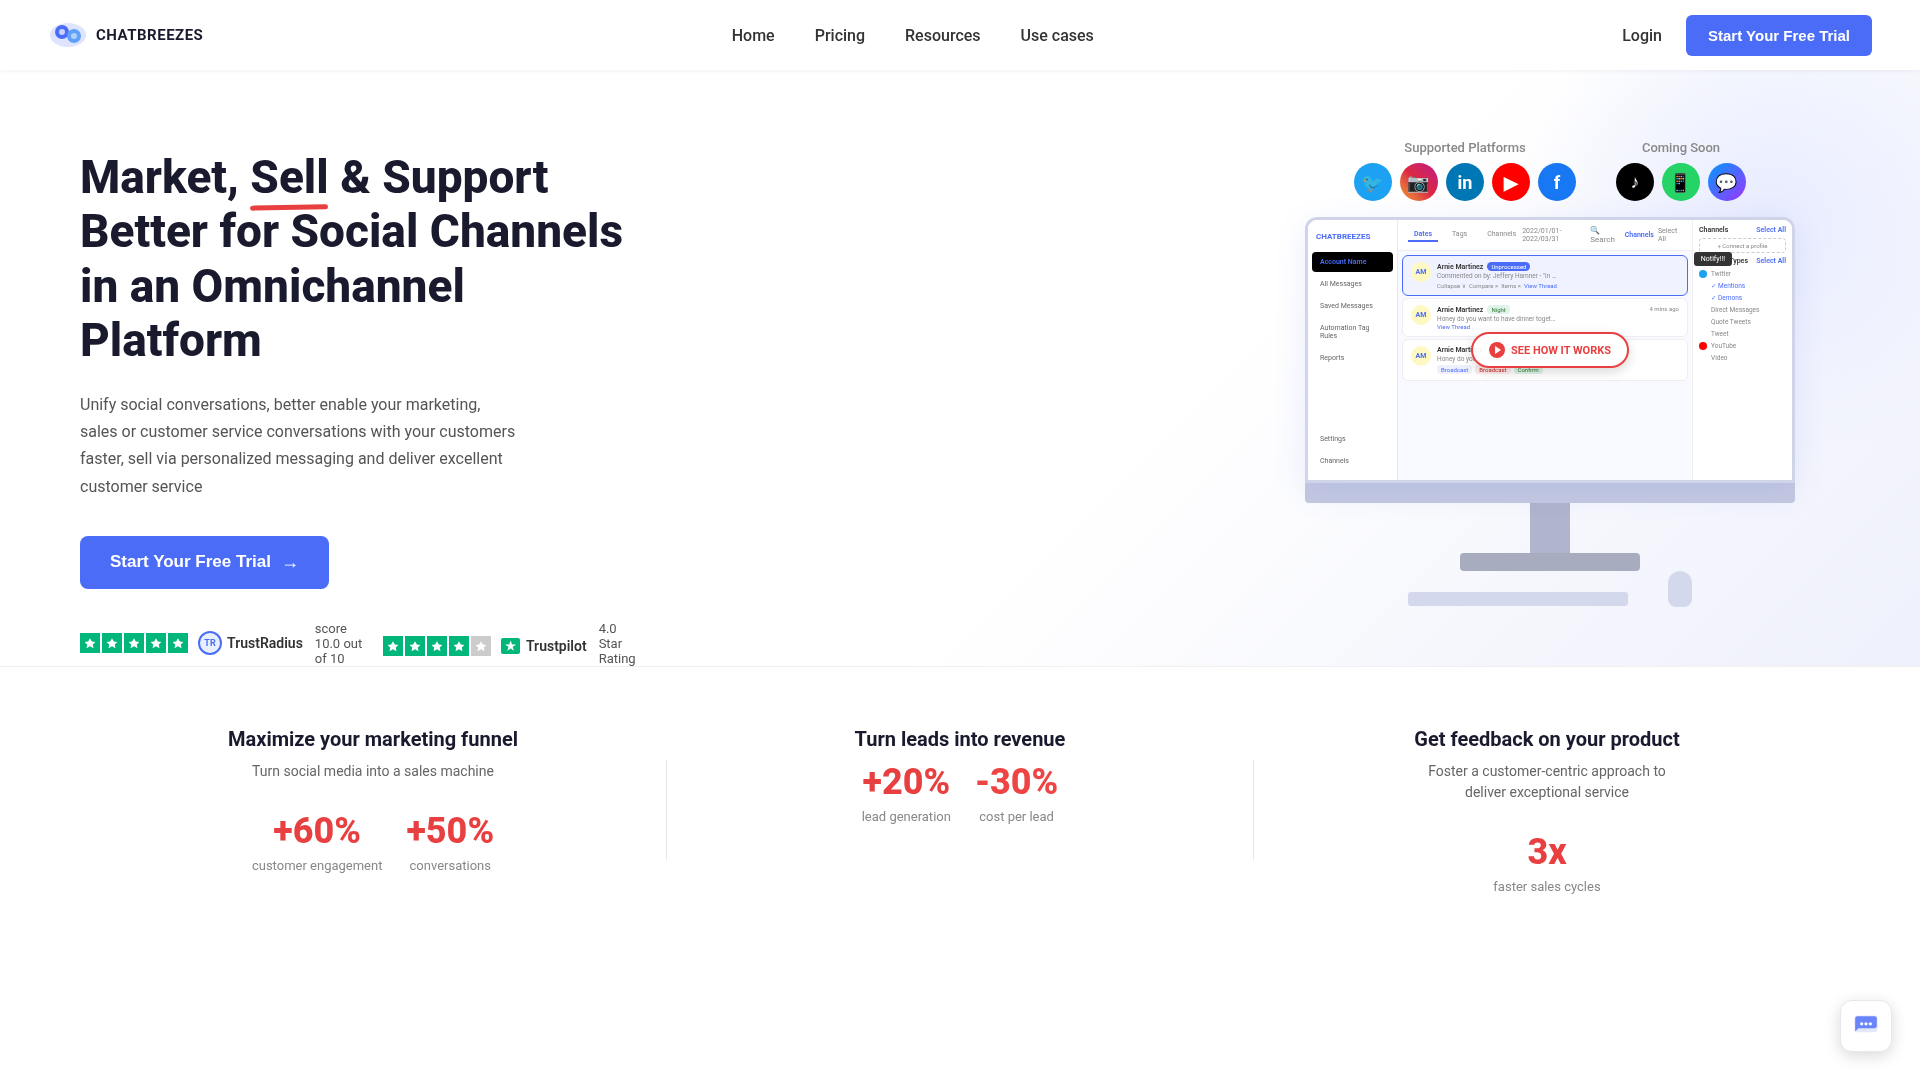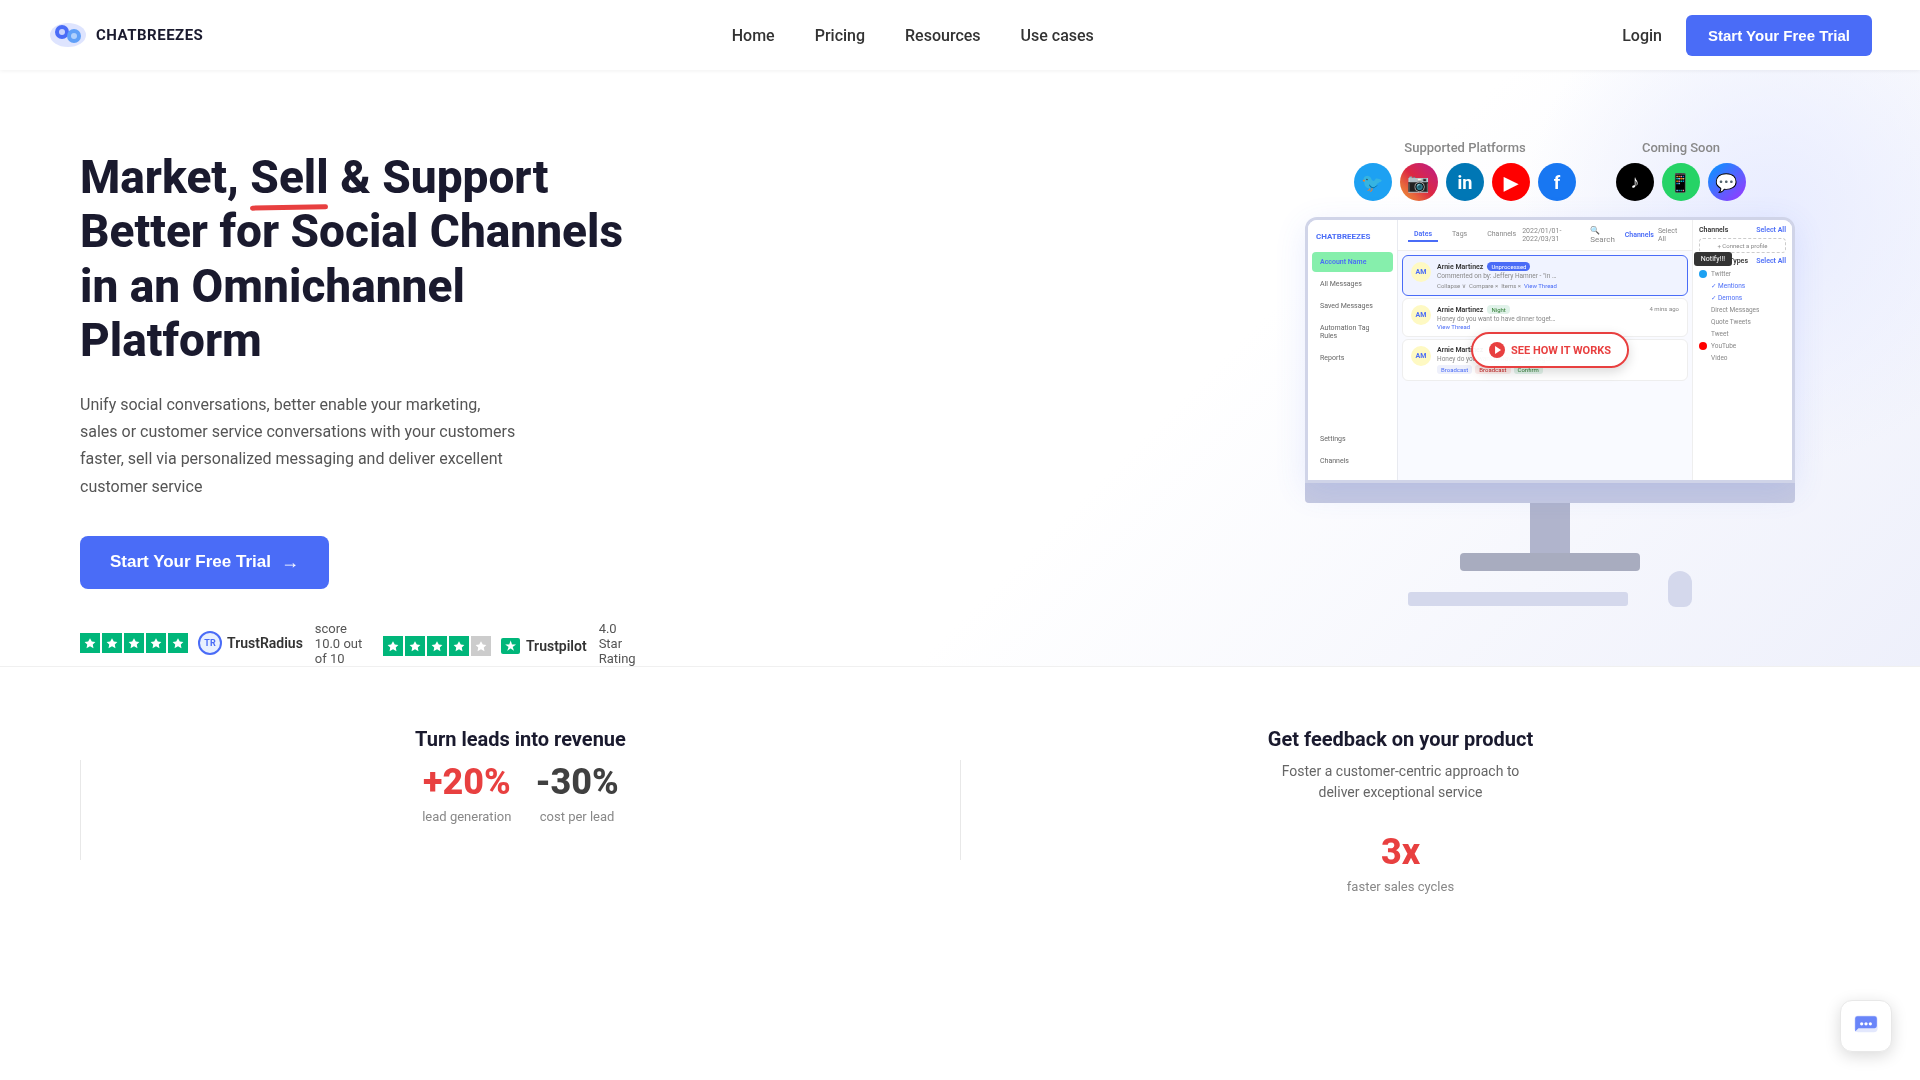--- a/index.html
+++ b/index.html
@@ -101,21 +101,21 @@
       display: flex; gap: 0;
     }
     
     .app-sidebar {
       width: 90px; background: #fff; border-right: 1px solid #e8eaf0;
       display: flex; flex-direction: column; padding: 8px 0;
     }
     .app-logo-bar { padding: 4px 8px; margin-bottom: 6px; }
     .app-logo-bar .logo-small { font-size: 8px; font-weight: 700; color: #4A6CF7; }
     .sidebar-item-sm { padding: 6px 8px; font-size: 7px; color: #666; cursor: pointer; border-radius: 4px; margin: 1px 4px; }
-    .sidebar-item-sm.active { background: #86efac; color: #4A6CF7; font-weight: 600; }
+    .sidebar-item-sm.active { background: #000000; color: #4A6CF7; font-weight: 600; }
 
     
     .app-main { flex: 1; display: flex; flex-direction: column; background: #f9faff; }
     .app-header-bar {
       display: flex; align-items: center; justify-content: space-between;
       padding: 6px 10px; background: #fff; border-bottom: 1px solid #eee;
       font-size: 8px; color: #333;
     }
     .app-tabs { display: flex; gap: 8px; }
     .app-tab { padding: 2px 6px; font-size: 7px; color: #888; cursor: pointer; border-bottom: 2px solid transparent; }
@@ -168,21 +168,21 @@
       display: flex; justify-content: space-around; align-items: flex-start;
       padding: 60px 80px; background: #fff; border-top: 1px solid #f0f0f0;
     }
     .stat-col { display: flex; flex-direction: column; align-items: center; text-align: center; flex: 1; padding: 0 20px; }
     .stat-title { font-size: 20px; font-weight: 700; color: #1a1a2e; margin-bottom: 10px; }
     .stat-desc { font-size: 14px; color: #666; margin-bottom: 28px; max-width: 260px; line-height: 1.5; }
     .stat-numbers { display: flex; gap: 24px; justify-content: center; }
     .stat-number-item { display: flex; flex-direction: column; align-items: center; gap: 6px; }
     .stat-number { font-size: 36px; font-weight: 800; }
     .stat-number.green { color: #e84040; }
-    .stat-number.red { color: #404040; }
+    .stat-number.red { color: #ef4444; }
     .stat-number-label { font-size: 13px; color: #888; }
     .stat-divider { width: 1px; background: #e8e8e8; height: 100px; align-self: center; }
 
     
     .chat-fab {
       position: fixed; bottom: 28px; right: 28px;
       width: 52px; height: 52px; background: #fff;
       border-radius: 12px; box-shadow: 0 4px 16px rgba(0,0,0,0.15);
       display: flex; align-items: center; justify-content: center;
       cursor: pointer; border: 1px solid #e8e8e8; z-index: 100;
@@ -452,20 +452,34 @@
       <div style="display:flex;align-items:center;justify-content:center;gap:40px;">
         <div class="monitor-keyboard"></div>
         <div class="monitor-mouse" style="width:24px;height:36px;background:#d4d8ec;border-radius:12px 12px 8px 8px;margin:0;"></div>
       </div>
     </div>
   </div>
 </section>
 
 <section class="stats-section">
 
+  <div class="stat-col">
+    <div class="stat-title">Maximize your marketing funnel</div>
+    <div class="stat-desc">Turn social media into a sales machine</div>
+    <div class="stat-numbers">
+      <div class="stat-number-item">
+        <div class="stat-number green">+60%</div>
+        <div class="stat-number-label">customer engagement</div>
+      </div>
+      <div class="stat-number-item">
+        <div class="stat-number green">+50%</div>
+        <div class="stat-number-label">conversations</div>
+      </div>
+    </div>
+  </div>
 
   <div class="stat-divider"></div>
 
   <div class="stat-col">
     <div class="stat-title">Turn leads into revenue</div>
     <div class="stat-numbers">
       <div class="stat-number-item">
         <div class="stat-number green">+20%</div>
         <div class="stat-number-label">lead generation</div>
       </div>

